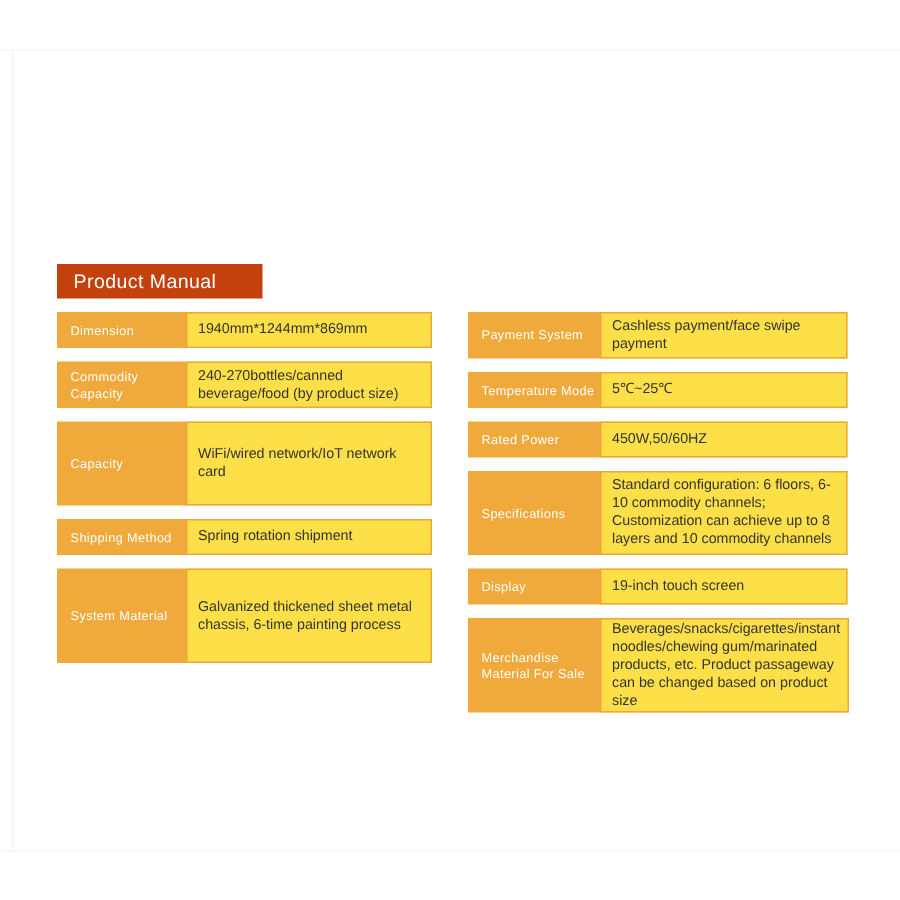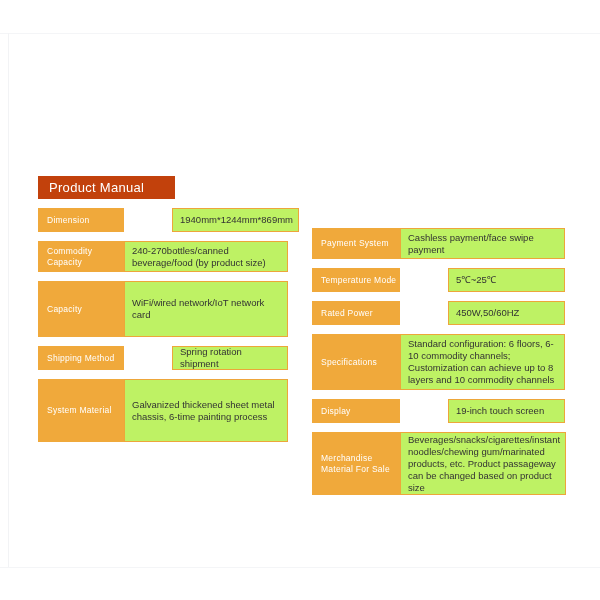--- a/index.html
+++ b/index.html
@@ -69,21 +69,21 @@
     letter-spacing: 0.3px;
     white-space: nowrap;
   }
 
   
   .spec-table {
     position: absolute;
     top: 208px;
   }
   .spec-table.left  { left: 38px;  width: 250px; }
-  .spec-table.right { left: 312px; width: 253px; margin-top: 20px; }
+  .spec-table.right { left: 312px; width: 253px; }
 
   .spec-row {
     display: flex;
     align-items: stretch;
     margin-bottom: 9px;
     box-sizing: border-box;
   }
 
   .spec-label {
     background: #F0A93B;
@@ -94,38 +94,38 @@
     display: flex;
     align-items: center;
     padding: 0 0 0 9px;
     box-sizing: border-box;
     flex: 0 0 auto;
   }
   .left  .spec-label { width: 86px; }
   .right .spec-label { width: 88px; }
 
   .spec-value {
-    background: #bef264;
+    background: #fde047;
     border: 1px solid #EDA63A;
     color: #333333;
     font-size: 9.5px;
     line-height: 12px;
     display: flex;
     align-items: center;
     padding: 3px 5px 3px 7px;
     box-sizing: border-box;
     flex: 1 1 auto;
   }
   .spec-value .value-text {
     display: block;
     width: 100%;
   }
 
   
-  .h-1 { height: 24px; gap: 48px; }
+  .h-1 { height: 24px; }
   .h-2 { height: 31px; }
   .h-4 { height: 56px; }
   .h-5 { height: 63px; }
 </style>
 </head>
 <body>
 
 <div class="page">
 
   <div class="page-edge-top"></div>

